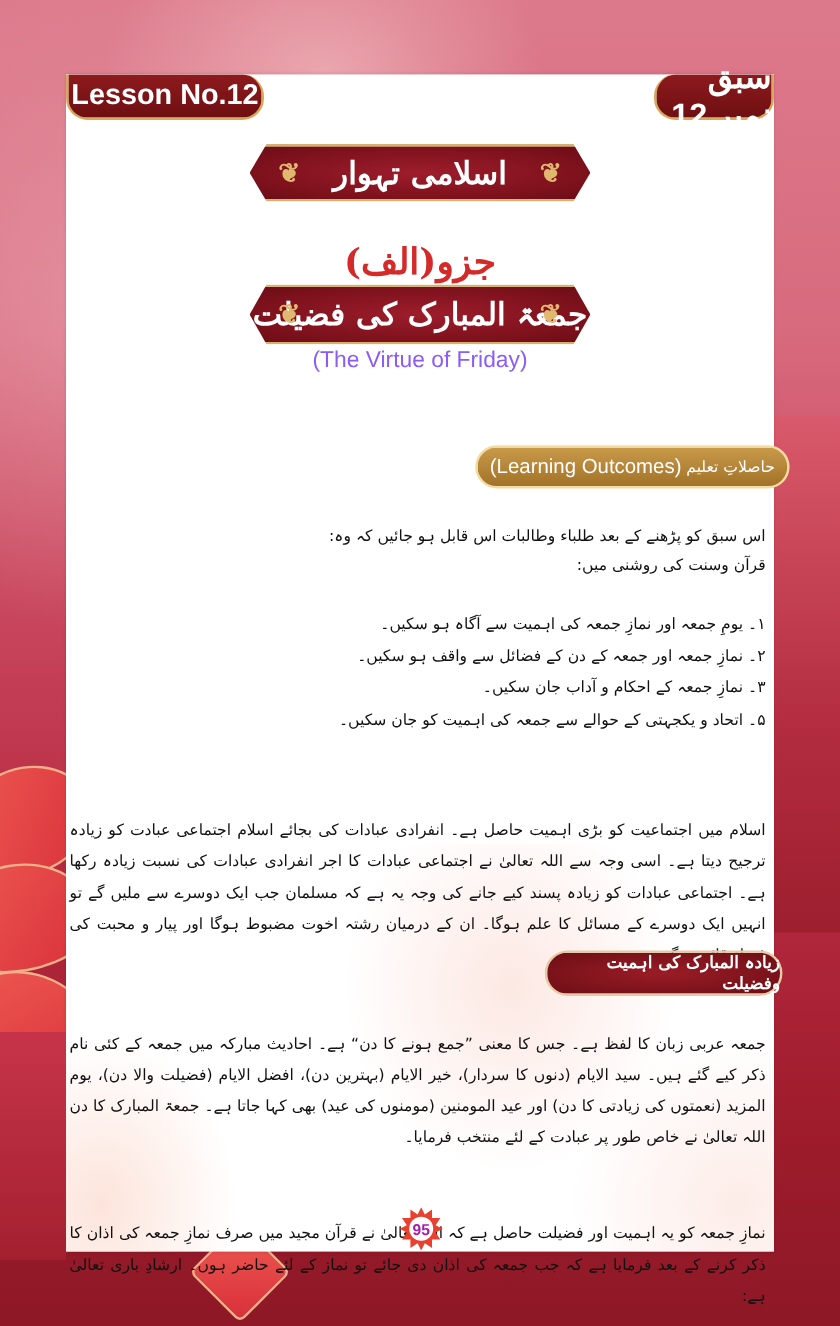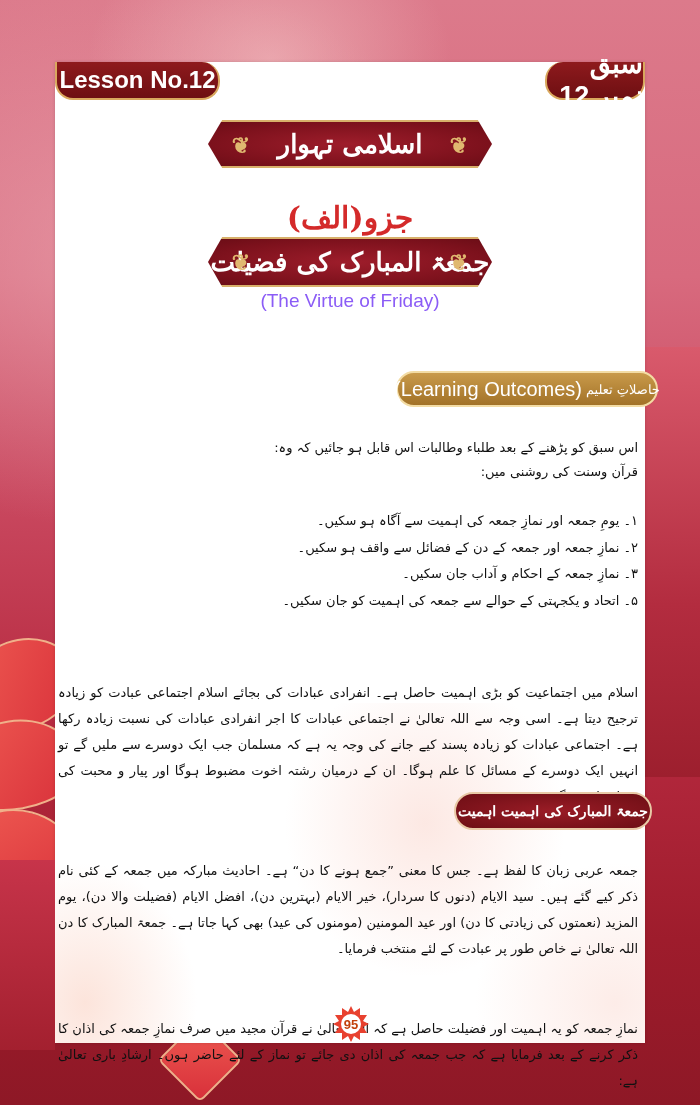--- a/index.html
+++ b/index.html
@@ -72,21 +72,21 @@
     background: linear-gradient(180deg, #d95a6c, #b32c3f 60%, #9d1f2e);
   }
   .outcomes-banner {
     position: absolute; left: 396px; top: 371px; width: 262px; height: 36px;
     background: linear-gradient(180deg, #c99a4a, #a27228);
     border: 2px solid #f3dca4;
     border-radius: 18px 18px 18px 18px;
     display: flex; align-items: center; justify-content: center; gap: 4px;
     color: #fff; white-space: nowrap;
   }
-  .outcomes-banner .en { font-family: "Liberation Sans", sans-serif; font-size: 20px; }
+  .outcomes-banner .en { font-family: "Liberation Sans", sans-serif; font-size: 17px; }
   .outcomes-banner .ur { font-family: "DejaVu Serif", serif; font-size: 13px; direction: rtl; }
 
   .rtl-block {
     position: absolute; direction: rtl; text-align: right; color: #111;
     font-family: "DejaVu Sans", sans-serif;
   }
   .intro { right: 62px; top: 436px; width: 560px; font-size: 13px; line-height: 24px; }
   .intro p { margin: 0; }
   .outcome-list { right: 62px; top: 508px; width: 560px; font-size: 13px; line-height: 26.5px; list-style: none; }
   .para { right: 62px; width: 580px; font-size: 13px; line-height: 26px; text-align: justify; text-align-last: right; }
@@ -105,21 +105,21 @@
     border-radius: 19px; border: 2px solid #e8c9a6;
     color: #fff; display: flex; align-items: center; justify-content: center;
     direction: rtl; font-family: "DejaVu Serif", serif; font-size: 14px; font-weight: bold;
   }
   .page-badge {
     position: absolute; left: 333px; top: 1006px; width: 36px; height: 36px;
     display: flex; align-items: center; justify-content: center;
   }
   .page-badge svg { position: absolute; left: 0; top: 0; }
   .page-badge span {
-    position: relative; font-family: "Liberation Sans", sans-serif; font-weight: bold; font-size: 13px; color: #c2410c;
+    position: relative; font-family: "Liberation Sans", sans-serif; font-weight: bold; font-size: 13px; color: #a21caf;
   }
 </style>
 </head>
 <body>
 
 <div class="petal" style="left:-40px; top:640px; width:120px; height:90px; transform:rotate(-25deg);"></div>
 <div class="petal" style="left:-50px; top:720px; width:130px; height:90px; transform:rotate(-10deg);"></div>
 <div class="petal" style="left:-45px; top:810px; width:130px; height:95px; transform:rotate(15deg);"></div>
 <div class="petal" style="left:-30px; top:900px; width:110px; height:100px; transform:rotate(40deg);"></div>
 <div class="petal" style="left:170px; top:1030px; width:60px; height:60px; transform:rotate(45deg); border-radius:6px;"></div>
@@ -168,21 +168,21 @@
   <li>۲۔ نمازِ جمعہ اور جمعہ کے دن کے فضائل سے واقف ہو سکیں۔</li>
   <li>۳۔ نمازِ جمعہ کے احکام و آداب جان سکیں۔</li>
   <li>۵۔ اتحاد و یکجہتی کے حوالے سے جمعہ کی اہمیت کو جان سکیں۔</li>
 </ul>
 
 <p class="rtl-block para para-1">اسلام میں اجتماعیت کو بڑی اہمیت حاصل ہے۔ انفرادی عبادات کی بجائے اسلام اجتماعی عبادت کو زیادہ ترجیح دیتا ہے۔ اسی وجہ سے اللہ تعالیٰ نے اجتماعی عبادات کا اجر انفرادی عبادات کی نسبت زیادہ رکھا ہے۔ اجتماعی عبادات کو زیادہ پسند کیے جانے کی وجہ یہ ہے کہ مسلمان جب ایک دوسرے سے ملیں گے تو انہیں ایک دوسرے کے مسائل کا علم ہوگا۔ ان کے درمیان رشتہ اخوت مضبوط ہوگا اور پیار و محبت کی فضاء قائم ہوگی۔</p>
 
 <div class="left-edge-strip"></div>
 
 <div class="section-pill">
-  <span>جمعۃ المبارک کی اہمیت اہمیت</span>
+  <span>زیادہ المبارک کی اہمیت وفضیلت</span>
 </div>
 
 <p class="rtl-block para para-2">جمعہ عربی زبان کا لفظ ہے۔ جس کا معنی ”جمع ہونے کا دن“ ہے۔ احادیث مبارکہ میں جمعہ کے کئی نام ذکر کیے گئے ہیں۔ سید الایام (دنوں کا سردار)، خیر الایام (بہترین دن)، افضل الایام (فضیلت والا دن)، یوم المزید (نعمتوں کی زیادتی کا دن) اور عید المومنین (مومنوں کی عید) بھی کہا جاتا ہے۔ جمعۃ المبارک کا دن اللہ تعالیٰ نے خاص طور پر عبادت کے لئے منتخب فرمایا۔</p>
 <p class="rtl-block para para-3">نمازِ جمعہ کو یہ اہمیت اور فضیلت حاصل ہے کہ اللہ تعالیٰ نے قرآن مجید میں صرف نمازِ جمعہ کی اذان کا ذکر کرنے کے بعد فرمایا ہے کہ جب جمعہ کی اذان دی جائے تو نماز کے لئے حاضر ہوں۔ ارشادِ باری تعالیٰ ہے:</p>
 
 <div class="page-badge">
   <svg width="36" height="36" viewBox="0 0 36 36">
     <polygon fill="#e8412f" points="18,0 21,6 27,2 27,9 34,9 30,15 36,18 30,21 34,27 27,27 27,34 21,30 18,36 15,30 9,34 9,27 2,27 6,21 0,18 6,15 2,9 9,9 9,2 15,6"></polygon>
     <circle cx="18" cy="18" r="10" fill="#ffffff"></circle>
   </svg>

